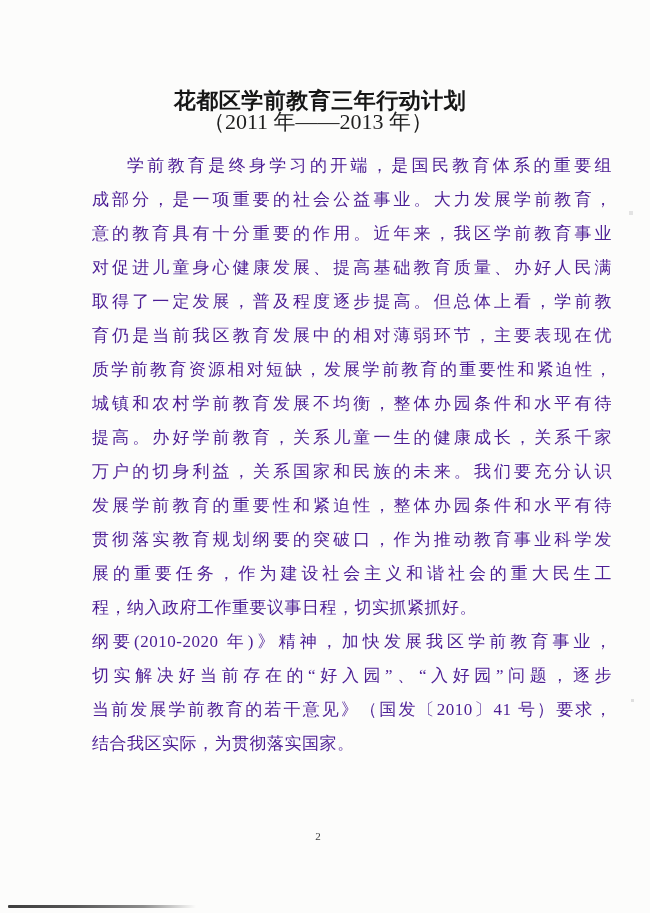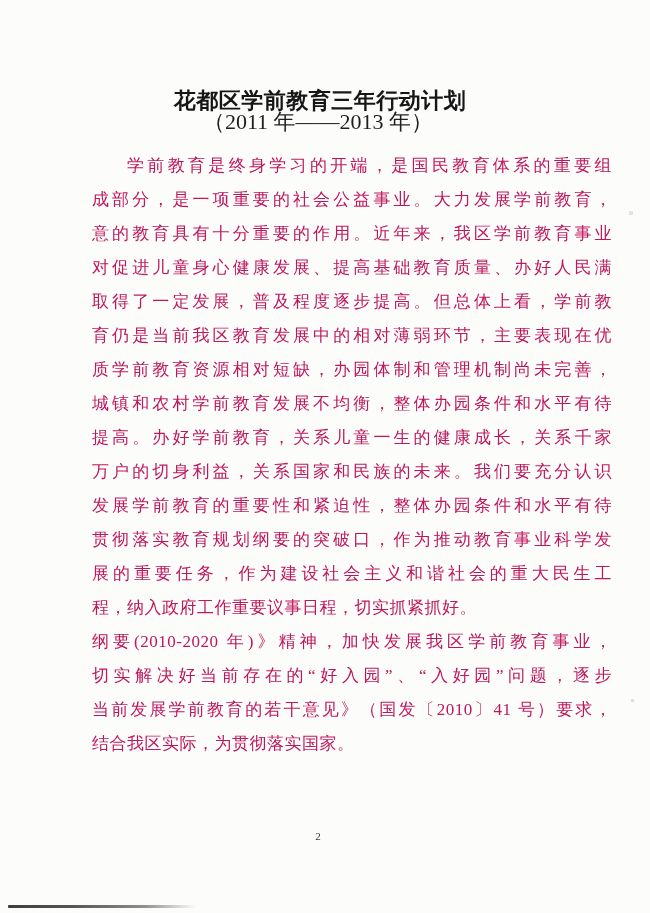--- a/index.html
+++ b/index.html
@@ -38,21 +38,21 @@
     font-size: 22px;
     color: #1e1e1e;
   }
   .doc-body {
     position: absolute;
     top: 149px;
     left: 92px;
     width: 520px;
     font-size: 17px;
     line-height: 34px;
-    color: #be185d;
+    color: #4c1d95;
   }
   .paragraph { margin: 0; }
   .line {
     height: 34px;
     overflow: hidden;
     letter-spacing: 0.5px;
     text-align: justify;
     text-align-last: justify;
     text-justify: inter-character;
     white-space: nowrap;
@@ -105,21 +105,21 @@
   <div class="doc-subtitle">（2011 年——2013 年）</div>
 
   <div class="doc-body">
       <div class="paragraph">
         <div class="line indent">学前教育是终身学习的开端，是国民教育体系的重要组</div>
         <div class="line">成部分，是一项重要的社会公益事业。大力发展学前教育，</div>
         <div class="line">意的教育具有十分重要的作用。近年来，我区学前教育事业</div>
         <div class="line">对促进儿童身心健康发展、提高基础教育质量、办好人民满</div>
         <div class="line">取得了一定发展，普及程度逐步提高。但总体上看，学前教</div>
         <div class="line">育仍是当前我区教育发展中的相对薄弱环节，主要表现在优</div>
-        <div class="line">质学前教育资源相对短缺，办园体制和管理机制尚未完善，</div>
+        <div class="line">质学前教育资源相对短缺，发展学前教育的重要性和紧迫性，</div>
         <div class="line">城镇和农村学前教育发展不均衡，整体办园条件和水平有待</div>
         <div class="line">提高。办好学前教育，关系儿童一生的健康成长，关系千家</div>
         <div class="line">万户的切身利益，关系国家和民族的未来。我们要充分认识</div>
         <div class="line">发展学前教育的重要性和紧迫性，整体办园条件和水平有待</div>
         <div class="line">贯彻落实教育规划纲要的突破口，作为推动教育事业科学发</div>
         <div class="line">展的重要任务，作为建设社会主义和谐社会的重大民生工</div>
         <div class="line last">程，纳入政府工作重要议事日程，切实抓紧抓好。</div>
       </div>
       <div class="paragraph">
         <div class="line">纲要(2010-2020 年)》精神，加快发展我区学前教育事业，</div>

